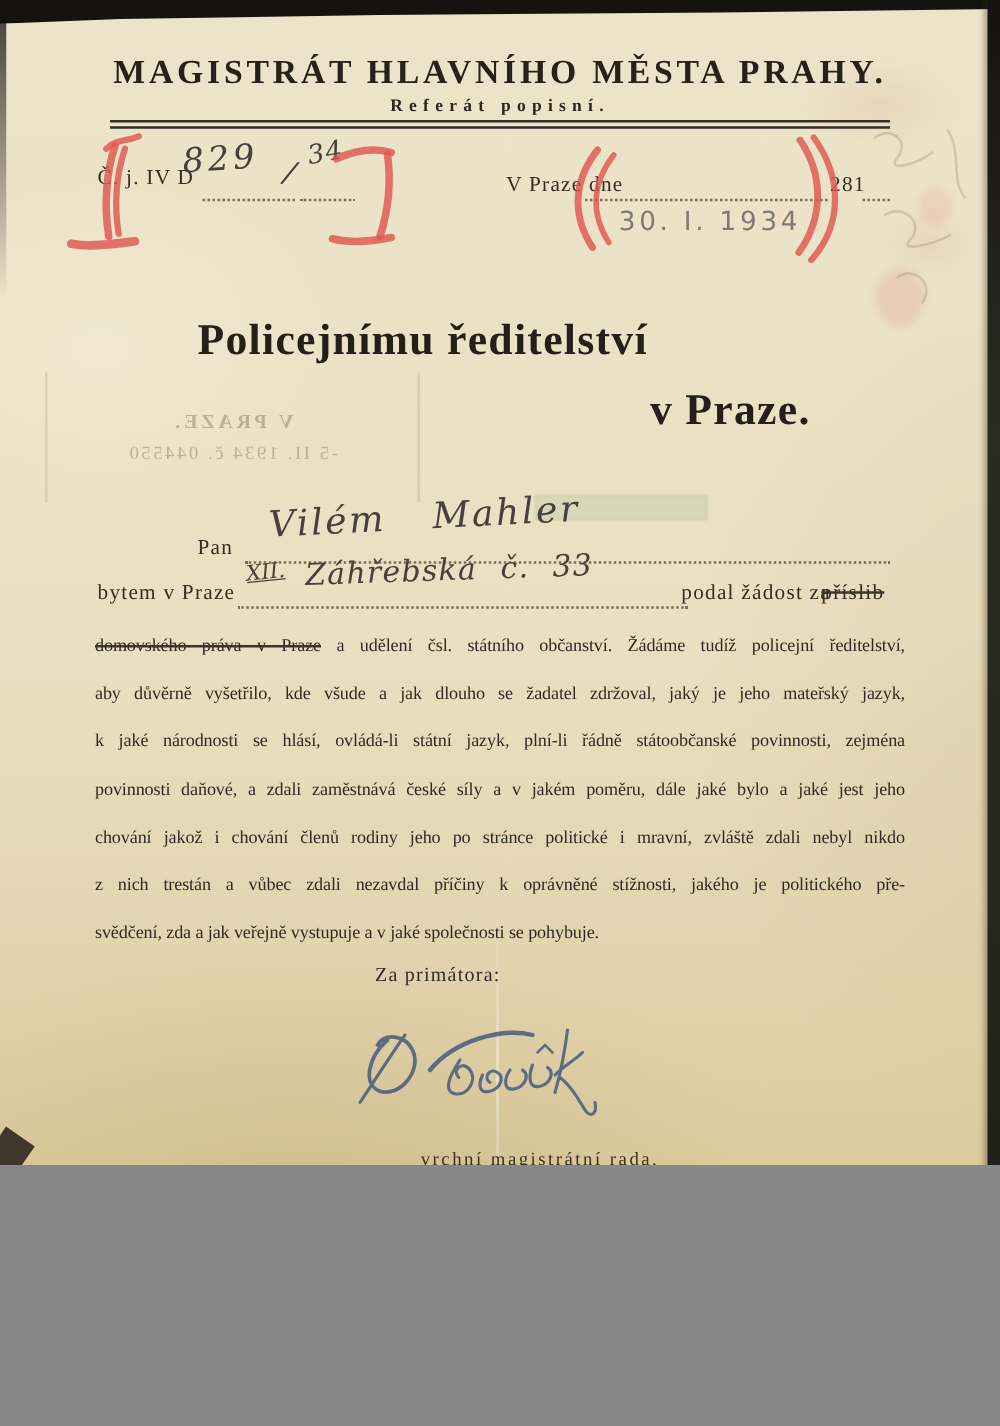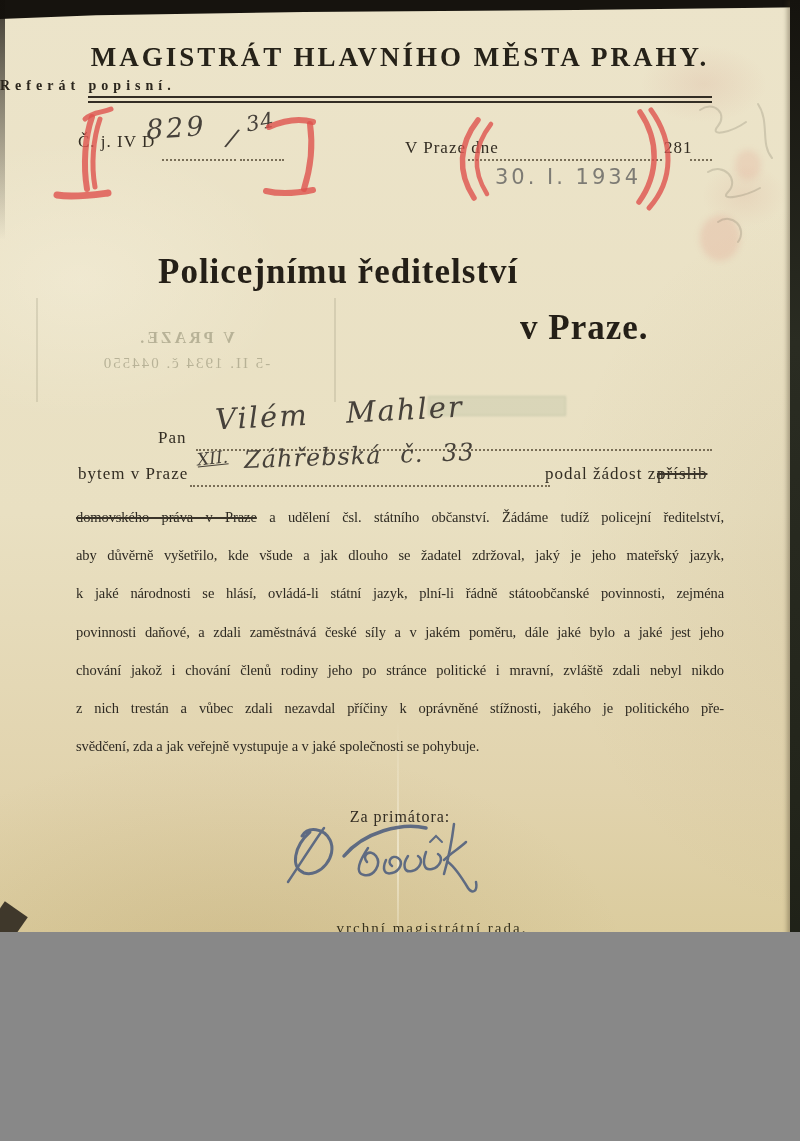--- a/index.html
+++ b/index.html
@@ -24,21 +24,21 @@
   .corner-mark { position:absolute; left:-8px; bottom:-10px; width:28px; height:36px;
     background:#241f17; transform:rotate(35deg); opacity:.85; }
   .crease-v { position:absolute; left:397px; top:720px; width:2px; height:270px;
     background:linear-gradient(to bottom, rgba(255,252,240,0), rgba(255,252,240,.5), rgba(255,252,240,0)); }
   .scratch { position:absolute; left:430px; top:1052px; width:290px; height:2px;
     background:rgba(255,250,235,.35); transform:rotate(7deg); }
 
   .abs { position:absolute; }
   .org { top:42px; left:0; width:800px; text-align:center; font-size:27px; font-weight:bold;
     letter-spacing:3px; color:#262219; }
-  .dept { top:78px; left:0; width:800px; font-size:14px; font-weight:bold;
+  .dept { top:78px; left:0; width:800px; text-align:center; font-size:14px; font-weight:bold;
     letter-spacing:5px; color:#2b261d; }
   .rule { top:96px; left:88px; width:624px; height:3px;
     border-top:2px solid #332d24; border-bottom:2px solid #332d24; }
 
   .lbl { font-size:17px; color:#332d23; letter-spacing:1px; }
   .dots { height:0; border-bottom:2px dotted rgba(92,81,60,.8); }
   .hand { font-family:"DejaVu Serif", serif; font-style:italic; color:#46413a; }
 
   .ref-label { top:132px; left:78px; }
   .dots-ref1 { top:159px; left:162px; width:74px; }
@@ -77,21 +77,21 @@
   .hand-street { top:442px; left:244px; font-size:24px; letter-spacing:1px; word-spacing:10px; transform:rotate(-2deg); }
   .request-text { top:464px; left:545px; }
   .struck { text-decoration:line-through; text-decoration-thickness:2px; text-decoration-color:#3a342a; }
   .struck-word { top:464px; left:657px; }
 
   .bodytext { top:498px; left:76px; width:648px; }
   .bline { height:38.2px; line-height:38.2px; font-size:14.5px; letter-spacing:-.1px;
     color:#2e2a22; text-align:justify; text-align-last:justify; overflow:hidden; }
   .bline.last { text-align-last:left; }
 
-  .za-label { top:772px; left:300px; width:200px; text-align:center; font-size:16px; letter-spacing:1px;margin-top:36px; }
+  .za-label { top:772px; left:300px; width:200px; font-size:16px; letter-spacing:1px; }
   .sig-svg { top:810px; left:280px; }
   .signer-title { top:920px; left:322px; width:220px; text-align:center; font-size:15px; letter-spacing:2px; color:#37321f; }
   .print-mark { top:1090px; left:682px; font-size:13px; font-weight:bold; letter-spacing:1px; color:#3a352c; }
 
   .red-smudge1 { top:215px; left:700px; width:40px; height:46px; border-radius:50%;
     background:rgba(220,120,110,.18); filter:blur(3px); }
   .red-smudge2 { top:150px; left:735px; width:26px; height:30px; border-radius:50%;
     background:rgba(220,120,110,.15); filter:blur(3px); }
 </style>
 </head>

